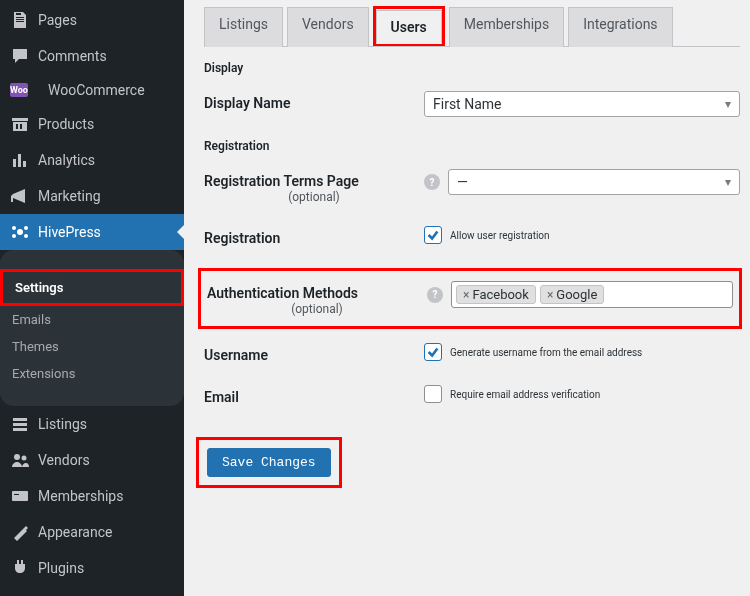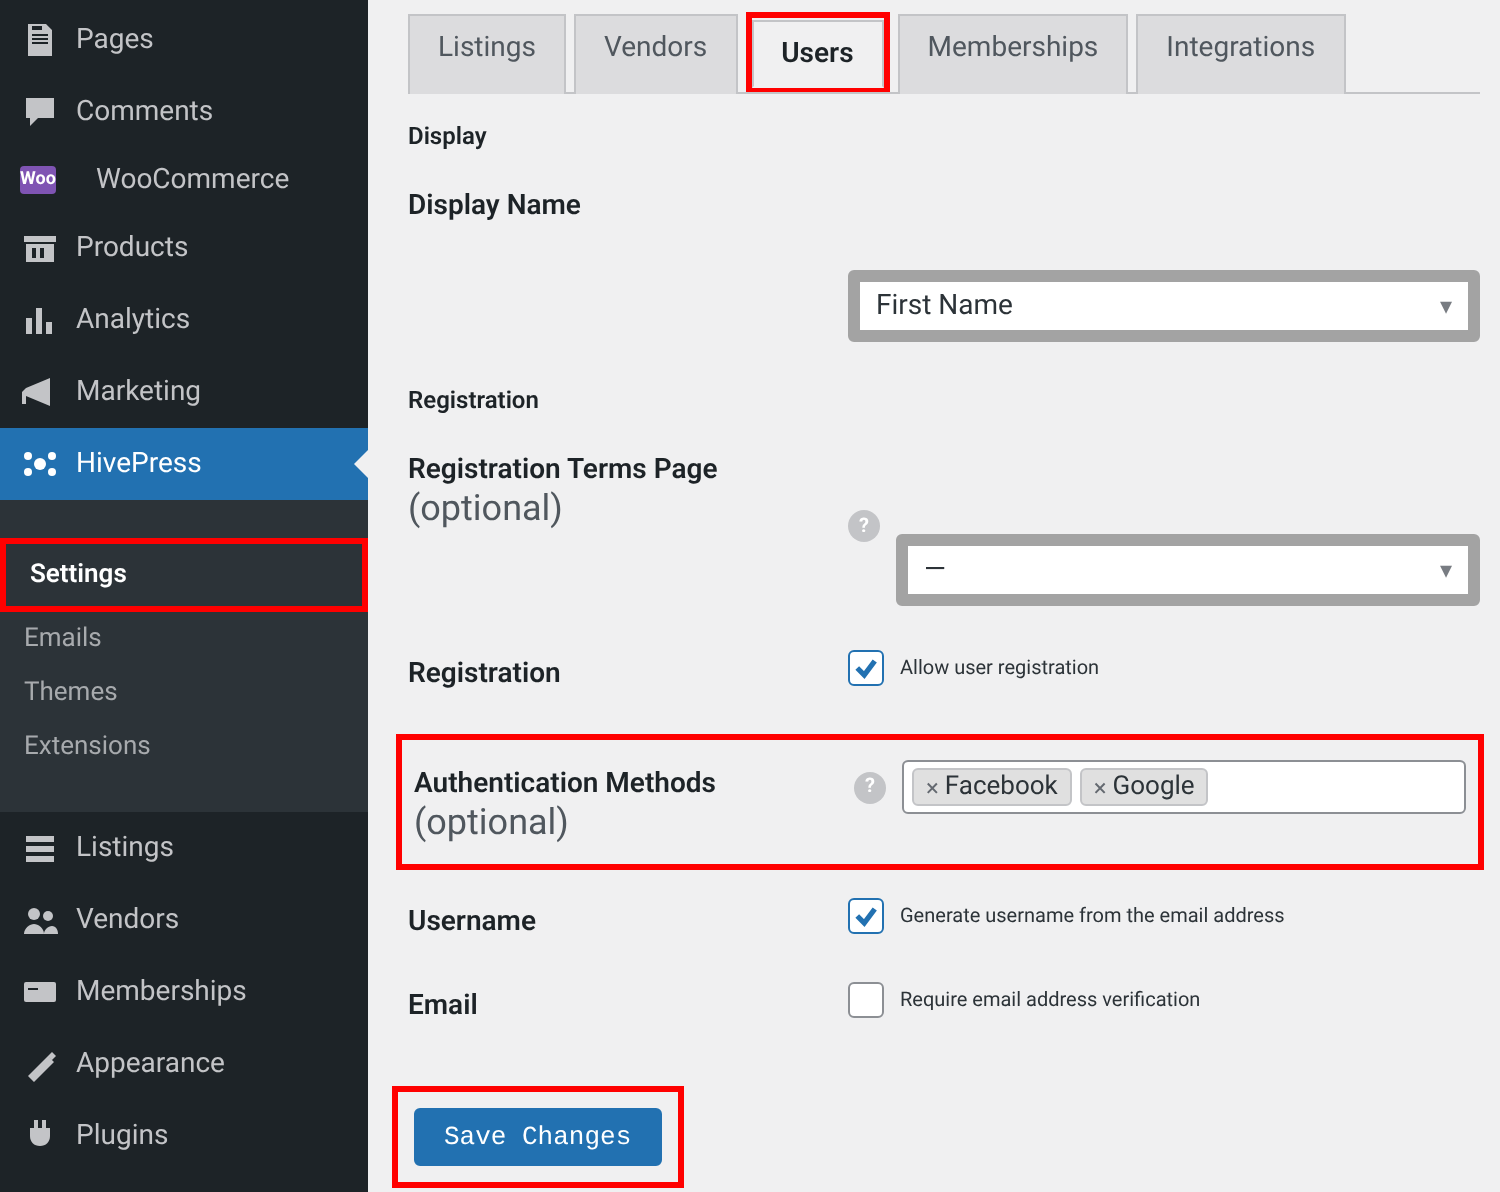--- a/index.html
+++ b/index.html
@@ -50,20 +50,21 @@
     position: absolute;
     right: -1px;
     top: 50%;
     transform: translateY(-50%);
     border: 8px solid transparent;
     border-right-color: #f0f0f1;
   }
   .submenu {
     background: #2c3338;
     padding: 19px 0;
+    border-radius: 14px;
   }
   .submenu-item {
     display: block;
     padding: 6px 12px;
     color: #a7aaad;
     font-size: 13px;
     cursor: pointer;
   }
   .submenu-item.current {
     color: #fff;
@@ -148,22 +149,23 @@
     font-weight: 600;
     color: #1d2327;
     padding-top: 4px;
     font-size: 14px;
     flex-shrink: 0;
   }
   .form-label .optional {
     display: block;
     font-weight: 400;
     color: #50575e;
-    font-size: 18px;
+    font-size: 12px;
     margin-top: 1px;
+    text-align: center;
   }
   .form-control {
     flex: 1;
     display: flex;
     align-items: center;
   }
   .help-circle {
     width: 16px;
     height: 16px;
     border-radius: 50%;
@@ -175,31 +177,30 @@
     justify-content: center;
     margin-right: 8px;
     font-weight: 700;
     flex-shrink: 0;
   }
 
   
   .select-box {
     flex: 1;
     background: #fff;
-    border: 6px solid #a3a3a3;
+    border: 1px solid #a3a3a3;
     border-radius: 3px;
     padding: 4px 28px 4px 8px;
     color: #2c3338;
     position: relative;
     font-size: 14px;
     min-height: 26px;
     display: flex;
     align-items: center;
     cursor: pointer;
-    margin-top: 44px;
   }
   .select-box::after {
     content: "▾";
     position: absolute;
     right: 8px;
     top: 50%;
     transform: translateY(-50%);
     color: #787c82;
     font-size: 12px;
   }

